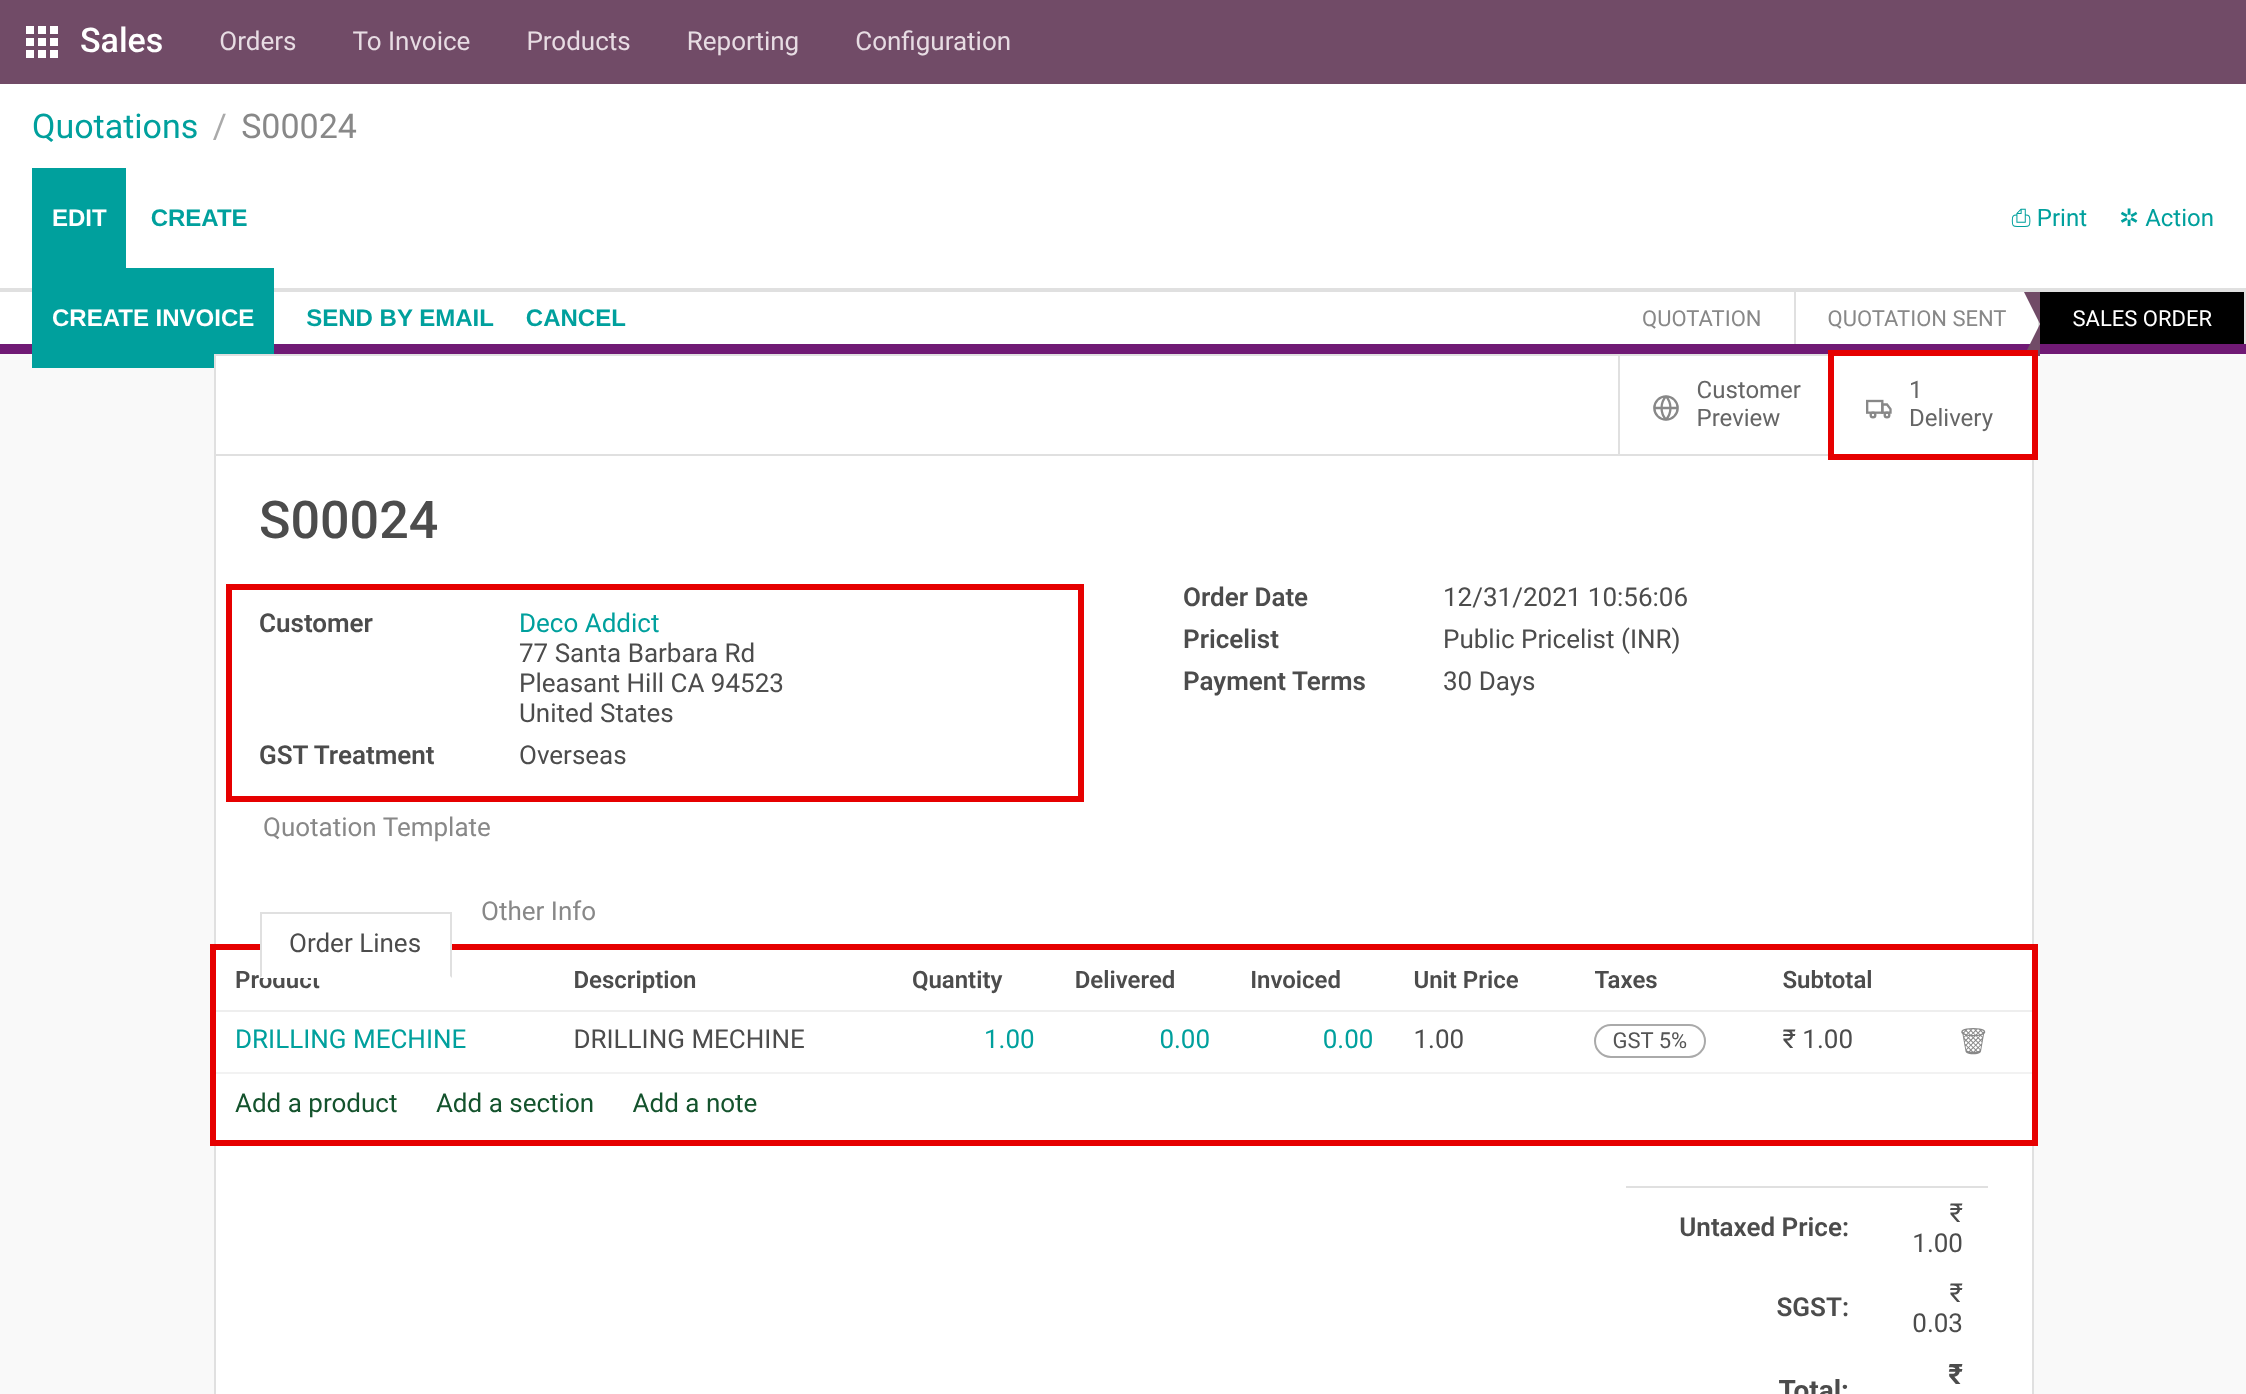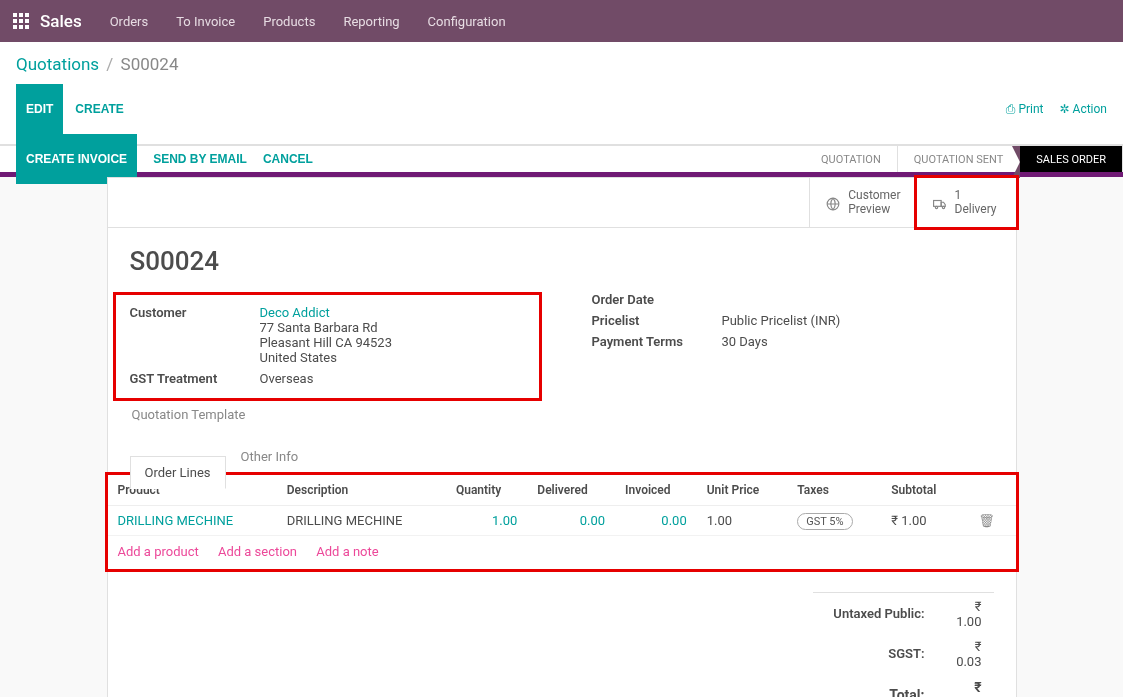--- a/index.html
+++ b/index.html
@@ -52,21 +52,21 @@
 .tab-content { border: 3px solid #e60000; margin: -2px -3px 0; padding: 0; }
 .order-table { width: 100%; border-collapse: collapse; }
 .order-table th { text-align: left; font-size: 12px; font-weight: 600; color: #4c4c4c; padding: 8px 10px; border-bottom: 1px solid #eee; }
 .order-table th.num, .order-table td.num { text-align: left; }
 .order-table td { padding: 7px 10px; font-size: 13px; border-bottom: 1px solid #f2f2f2; }
 .order-table td.link { color: #00A09D; }
 .order-table td.linknum { color: #00A09D; text-align:right; }
 .tag { border: 1px solid #aaa; border-radius: 10px; padding: 1px 8px; font-size: 11px; color: #555; }
 .trash { color: #888; cursor: pointer; margin-left: 6px; }
 .add-links { padding: 8px 10px 10px; }
-.add-links a { color: #ec4899; text-decoration: none; margin-right: 16px; font-size: 13px; cursor:pointer;}
+.add-links a { color: #14532d; text-decoration: none; margin-right: 16px; font-size: 13px; cursor:pointer;}
 .totals { display: flex; justify-content: flex-end; padding: 20px 22px 30px; }
 .totals-table { border-top: 1px solid #e0e0e0; border-bottom: 1px solid #e0e0e0; }
 .totals-table tr td { padding: 4px 10px; font-size: 13px; }
 .totals-table tr td:first-child { text-align: right; font-weight: 600; width:120px;}
 .totals-table tr td:last-child { text-align: right; width:55px;}
 .totals-table tr.total td { font-weight: 700; font-size: 14px; }
 svg.icon { width: 14px; height: 14px; vertical-align: middle; }
 </style>
 </head>
 <body>
@@ -164,20 +164,21 @@
           <div class="form-row">
             <div class="form-label">GST Treatment</div>
             <div class="form-value">Overseas</div>
           </div>
         </div>
         <div class="quotation-template">Quotation Template</div>
       </div>
       <div class="form-col">
         <div class="form-row">
           <div class="form-label">Order Date</div>
+          <div class="form-value">12/31/2021 10:56:06</div>
         </div>
         <div class="form-row">
           <div class="form-label">Pricelist</div>
           <div class="form-value">Public Pricelist (INR)</div>
         </div>
         <div class="form-row">
           <div class="form-label">Payment Terms</div>
           <div class="form-value">30 Days</div>
         </div>
       </div>
@@ -224,21 +225,21 @@
       <a>Add a section</a>
       <a>Add a note</a>
     </div>
   </div>
   </div>
 
   <div class="totals">
     <table class="totals-table">
       <tbody>
             <tr>
-        <td>Untaxed Public:</td>
+        <td>Untaxed Price:</td>
         <td>₹ 1.00</td>
       </tr>
       <tr>
         <td>SGST:</td>
         <td>₹ 0.03</td>
       </tr>
       <tr class="total">
         <td>Total:</td>
         <td>₹ 1.06</td>
       </tr>

